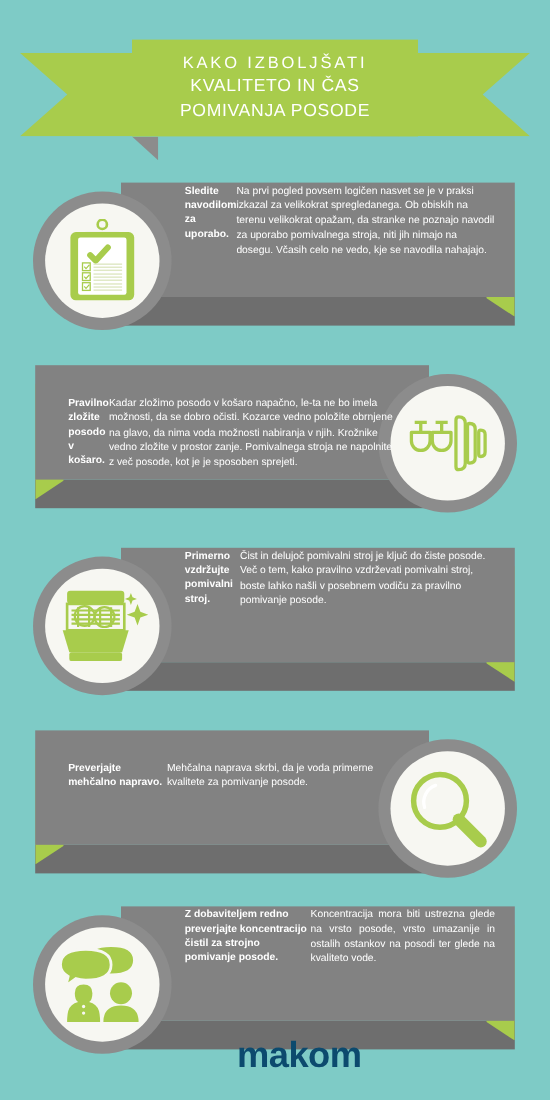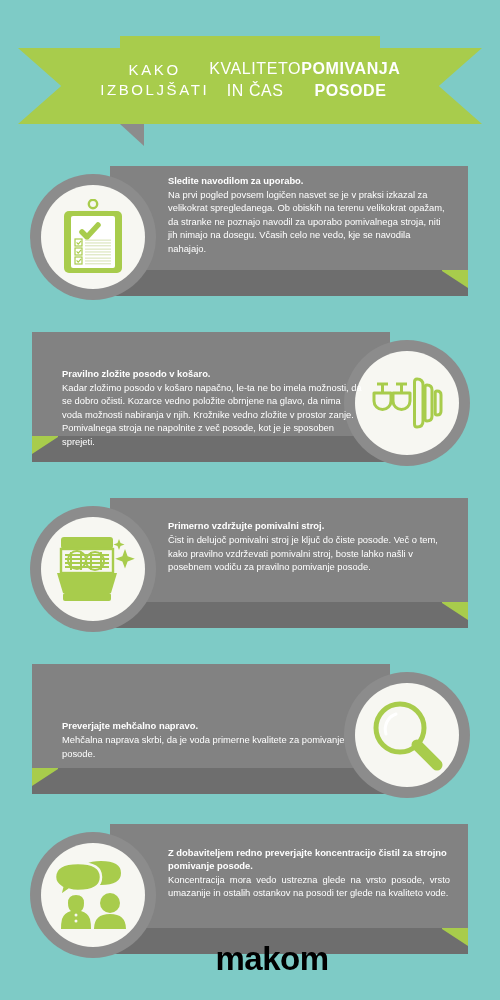--- a/index.html
+++ b/index.html
@@ -27,26 +27,26 @@
   .ribbon-center{
     position:absolute; left:120px; top:0; width:260px; height:88px;
     background:#a8cc4c; z-index:3;
   }
   .ribbon-fold{ position:absolute; width:24px; height:22px; background:#8c8c8c; z-index:2; }
   .ribbon-fold.left{ left:120px; top:88px; clip-path:polygon(0 0,100% 0,100% 100%); }
   .ribbon-fold.right{ left:337px; top:12px; width:26px; height:76px;
                       background:#9a9a9a; clip-path:polygon(0 0,100% 18%,100% 100%,0 100%); }
   .ribbon-title{
     position:absolute; left:120px; top:0; width:260px; height:88px;
-    z-index:4; display:flex; flex-direction:row; align-items:center;
+    z-index:4; display:flex; flex-direction:column; align-items:center;
     justify-content:center; color:#ffffff; text-align:center;
   }
   .rt-line1{ font-size:15px; letter-spacing:2.6px; font-weight:400; line-height:20px; }
   .rt-line2{ font-size:16px; letter-spacing:0.6px; font-weight:400; line-height:22px; }
-  .rt-line3{ font-size:16px; letter-spacing:0.6px; font-weight:700; line-height:22px; }
+  .rt-line3{ font-size:16px; letter-spacing:0.6px; font-weight:400; line-height:22px; }
 
   
   .block{ position:absolute; left:0; width:500px; height:150px; }
 
   .panel-shadow{
     position:absolute; height:26px; background:#6e6e6e; top:104px;
   }
   .panel-body{
     position:absolute; height:104px; background:#828282; top:0;
   }
@@ -72,34 +72,34 @@
   }
   .circle-inner{
     width:104px; height:104px; border-radius:50%; background:#f7f7f2;
     display:flex; align-items:center; justify-content:center;
   }
   .block.icon-left  .circle{ left:30px; }
   .block.icon-right .circle{ left:344px; }
 
   .copy{
     position:absolute; top:0; height:97px; z-index:6;
-    display:flex; flex-direction:column; justify-content:center;
+    display:flex; flex-direction:row; justify-content:center;
     color:#ffffff;
   }
   .block.icon-left  .copy{ left:168px; width:282px; }
   .block.icon-right .copy{ left:62px; width:300px;margin-top:27px; }
 
   .copy h3{ font-size:9.4px; font-weight:700; line-height:13px; margin-bottom:1px; }
   .copy p { font-size:9.4px; font-weight:400; line-height:13.4px; }
   .copy p.justify{ text-align:justify; }
 
   
   #footer-logo{
     position:absolute; left:0; bottom:22px; width:500px;
-    text-align:center; color:#000000;
+    text-align:center; color:#0c4a6e;
     font-size:33px; font-weight:700; letter-spacing:-0.5px;padding-left:44px;
   }
 
   svg{ display:block; }
 </style>
 </head>
 <body>
 
 <div id="ribbon-banner">
   <div class="ribbon-tail left"></div>
@@ -259,17 +259,17 @@
         <g fill="#a8cc4c">
           <circle cx="56" cy="46" r="10"></circle>
           <path d="M56 57 q16 0 16 15 h-32 q0 -15 16 -15 z"></path>
         </g>
       </svg>
       </span>
     </div>
   </div>
   <div class="copy">
     <h3>Z dobaviteljem redno preverjajte koncentracijo čistil za strojno pomivanje posode.</h3>
-    <p class="justify">Koncentracija mora vedo ustrezna glede na vrsto posode, vrsto umazanije in ostalih ostankov na posodi ter glede na kvaliteto vode.</p>
+    <p class="justify">Koncentracija mora biti ustrezna glede na vrsto posode, vrsto umazanije in ostalih ostankov na posodi ter glede na kvaliteto vode.</p>
   </div>
 </div>
 
 <div id="footer-logo">makom</div>
 
 </body></html>

